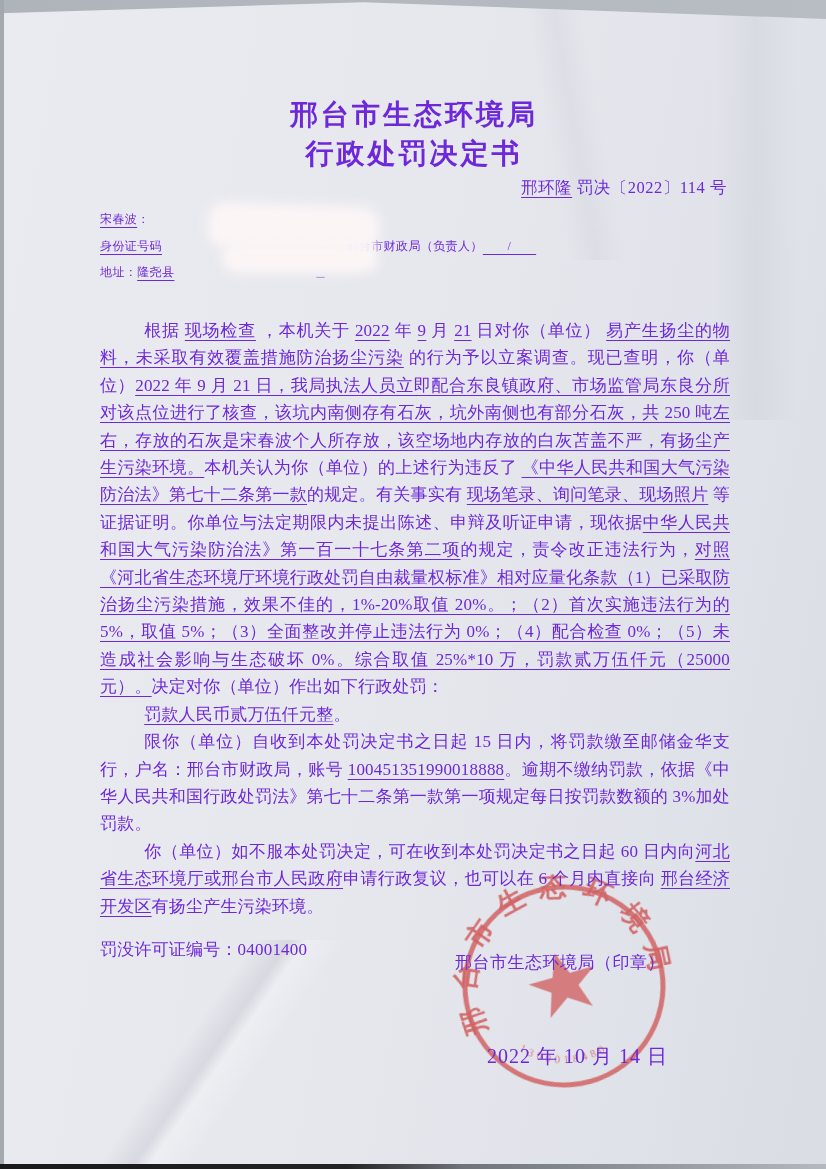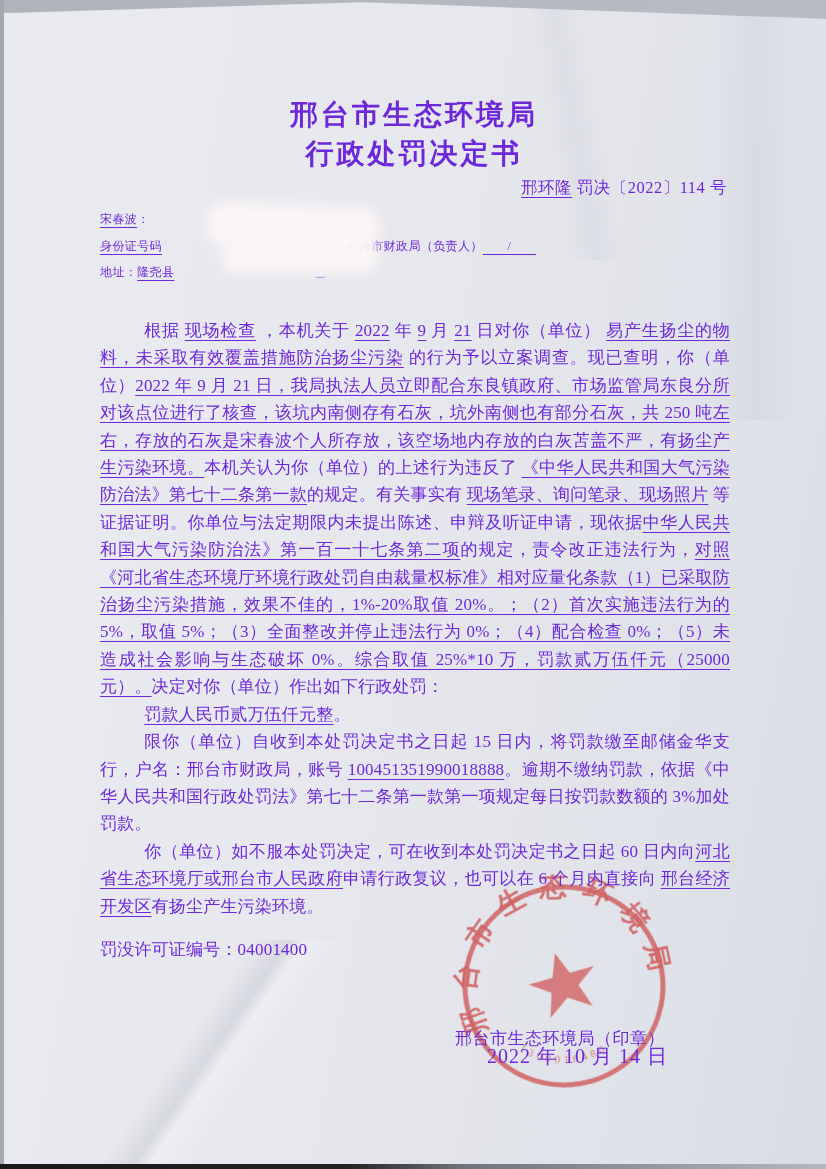--- a/index.html
+++ b/index.html
@@ -55,21 +55,21 @@
   .body-block{
     position:absolute;left:100px;top:273px;width:630px;
     font-size:17px;line-height:27.4px;letter-spacing:.2px;
     text-align:justify;
     margin-top:44px;
   }
   .para{text-indent:2.6em;margin:0;}
   .u{text-decoration:underline;text-underline-offset:4px;text-decoration-thickness:1px;text-align:right;}
   .sp{display:inline-block;}
   .license-line{text-indent:0;margin-top:16px;}
-  .signature-line{position:absolute;left:455px;top:1027px;font-size:17px;letter-spacing:.5px;z-index:4;}
+  .signature-line{position:absolute;left:455px;top:951px;font-size:17px;letter-spacing:.5px;z-index:4;}
   .date-line{position:absolute;left:487px;top:1043px;font-size:20px;letter-spacing:1px;z-index:4;}
   
   .redact{
     position:absolute;background:#fbf5f6;filter:blur(4px);border-radius:12px;z-index:3;
     box-shadow:0 0 6px 4px #fbf5f6;
   }
   .redact-1{left:212px;top:209px;width:163px;height:36px;transform:rotate(2deg);}
   .redact-2{left:226px;top:247px;width:148px;height:22px;}
   
   .seal{

